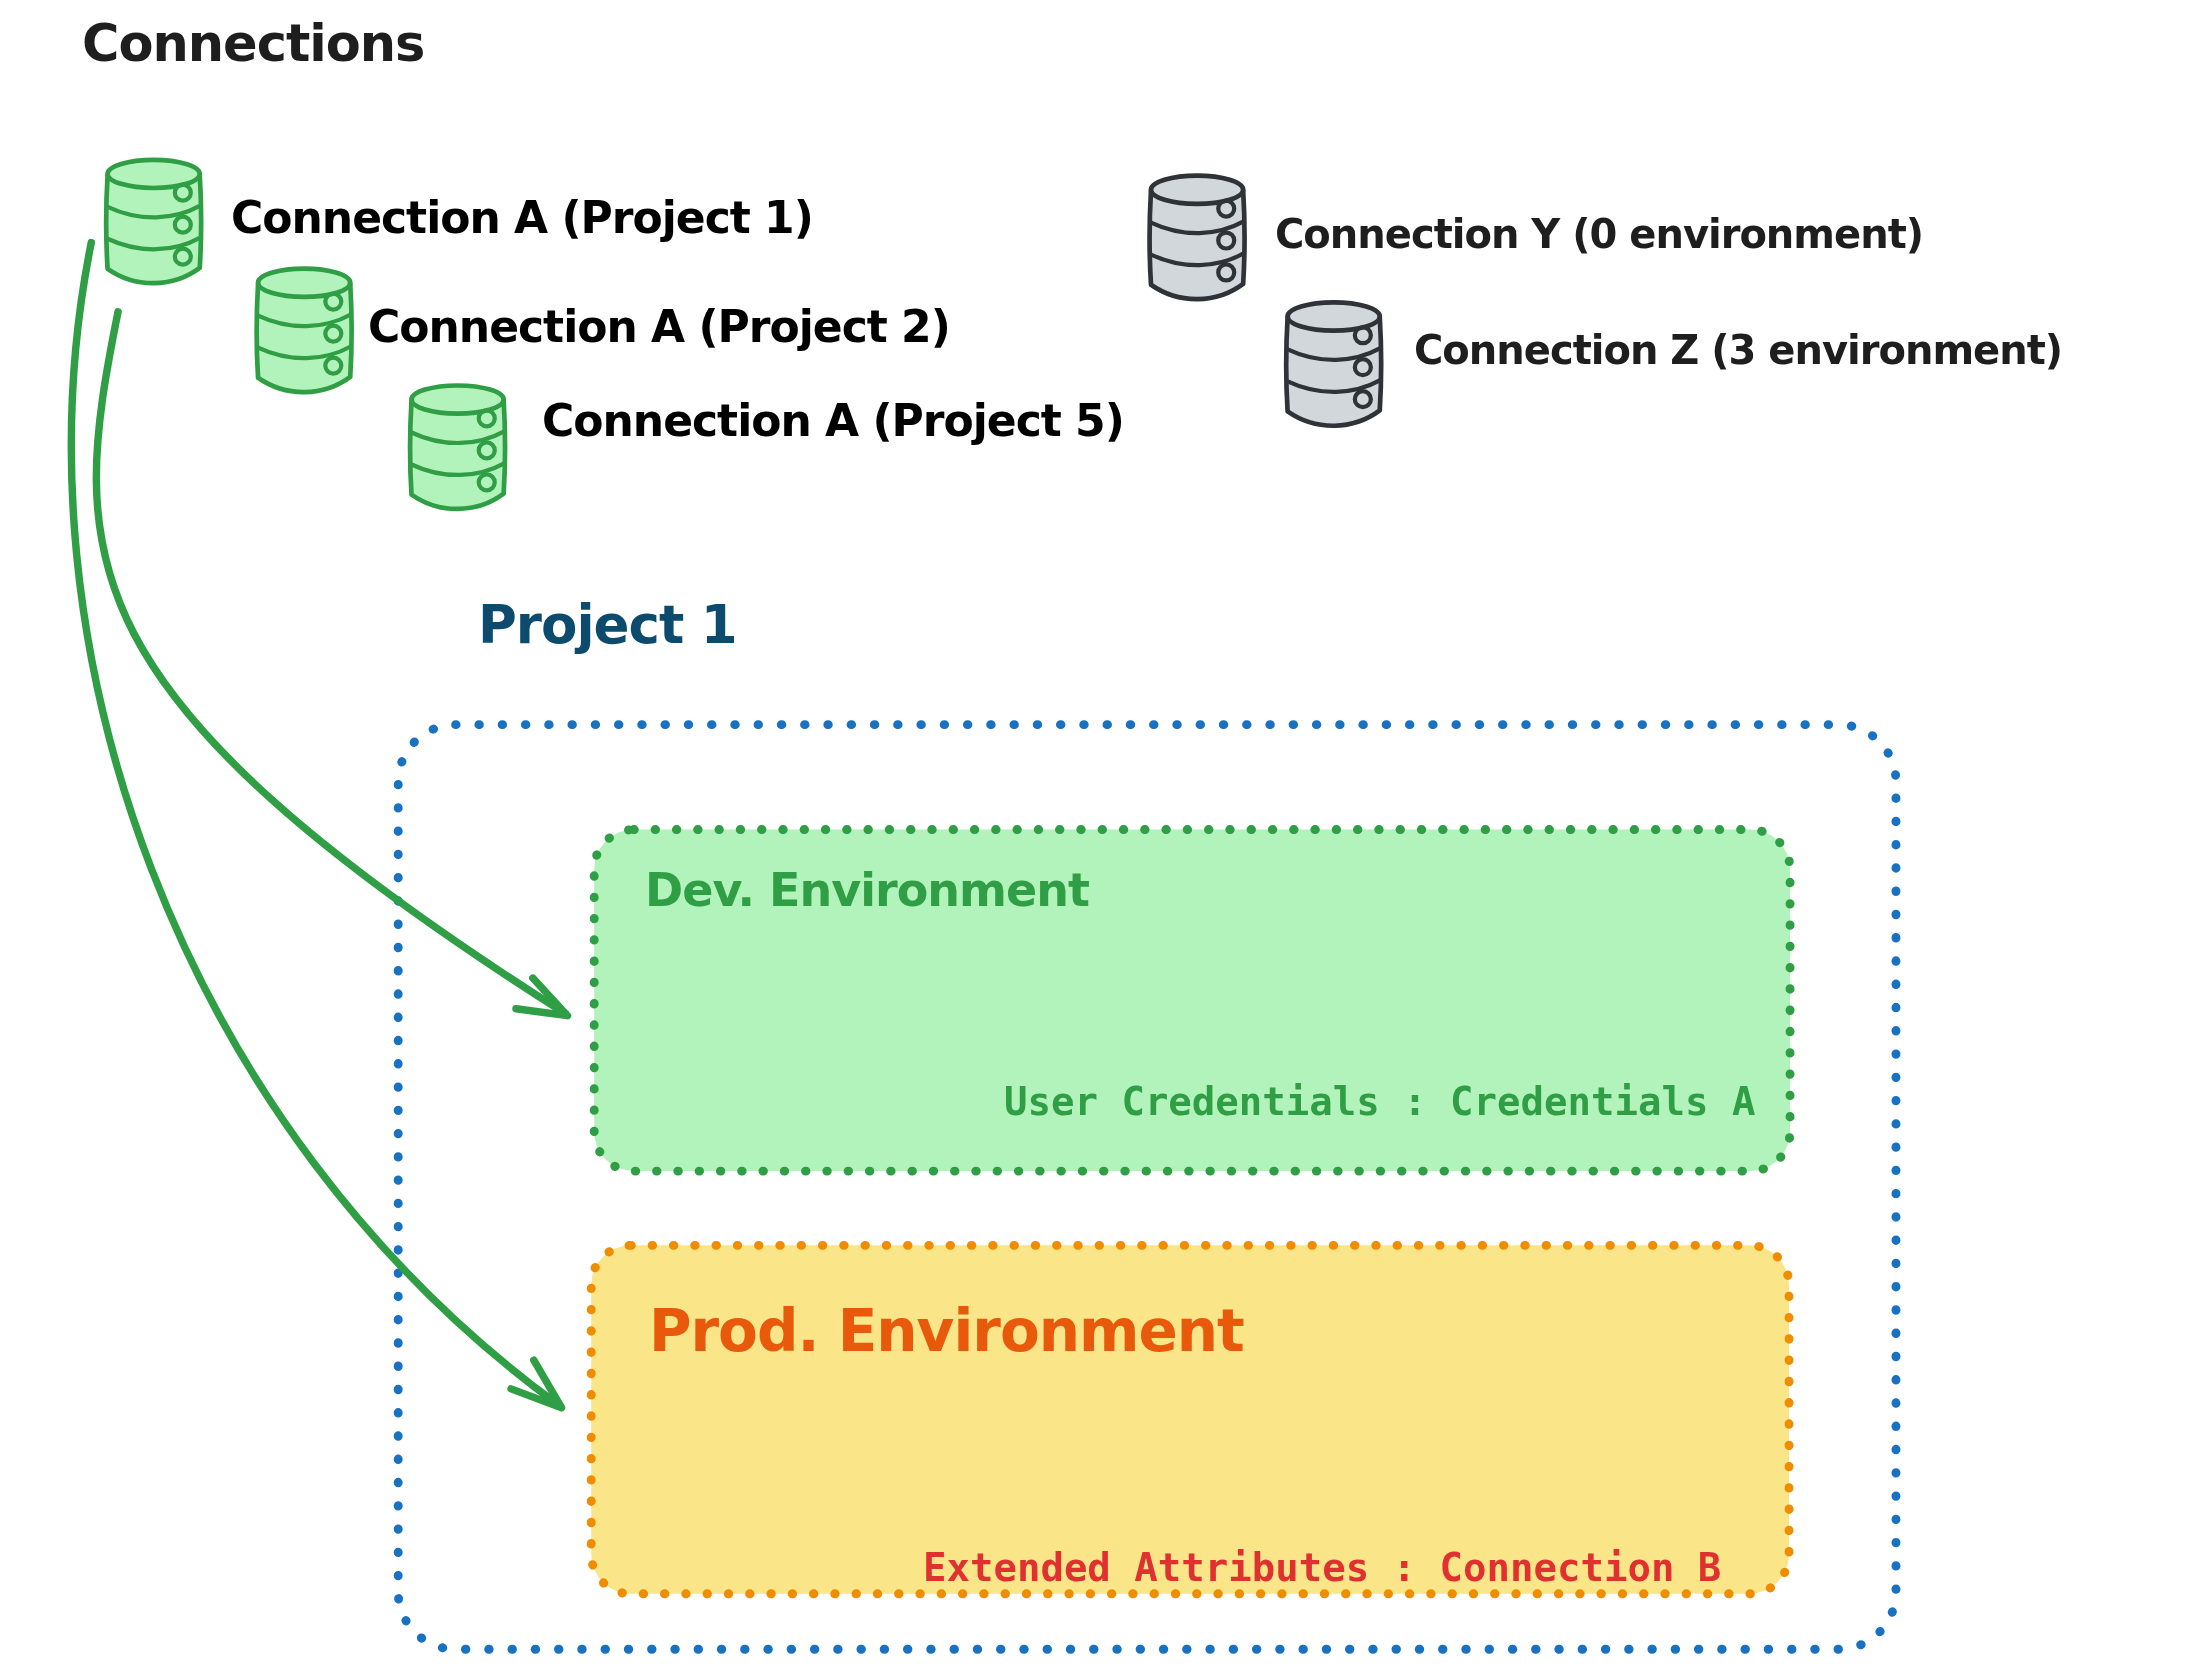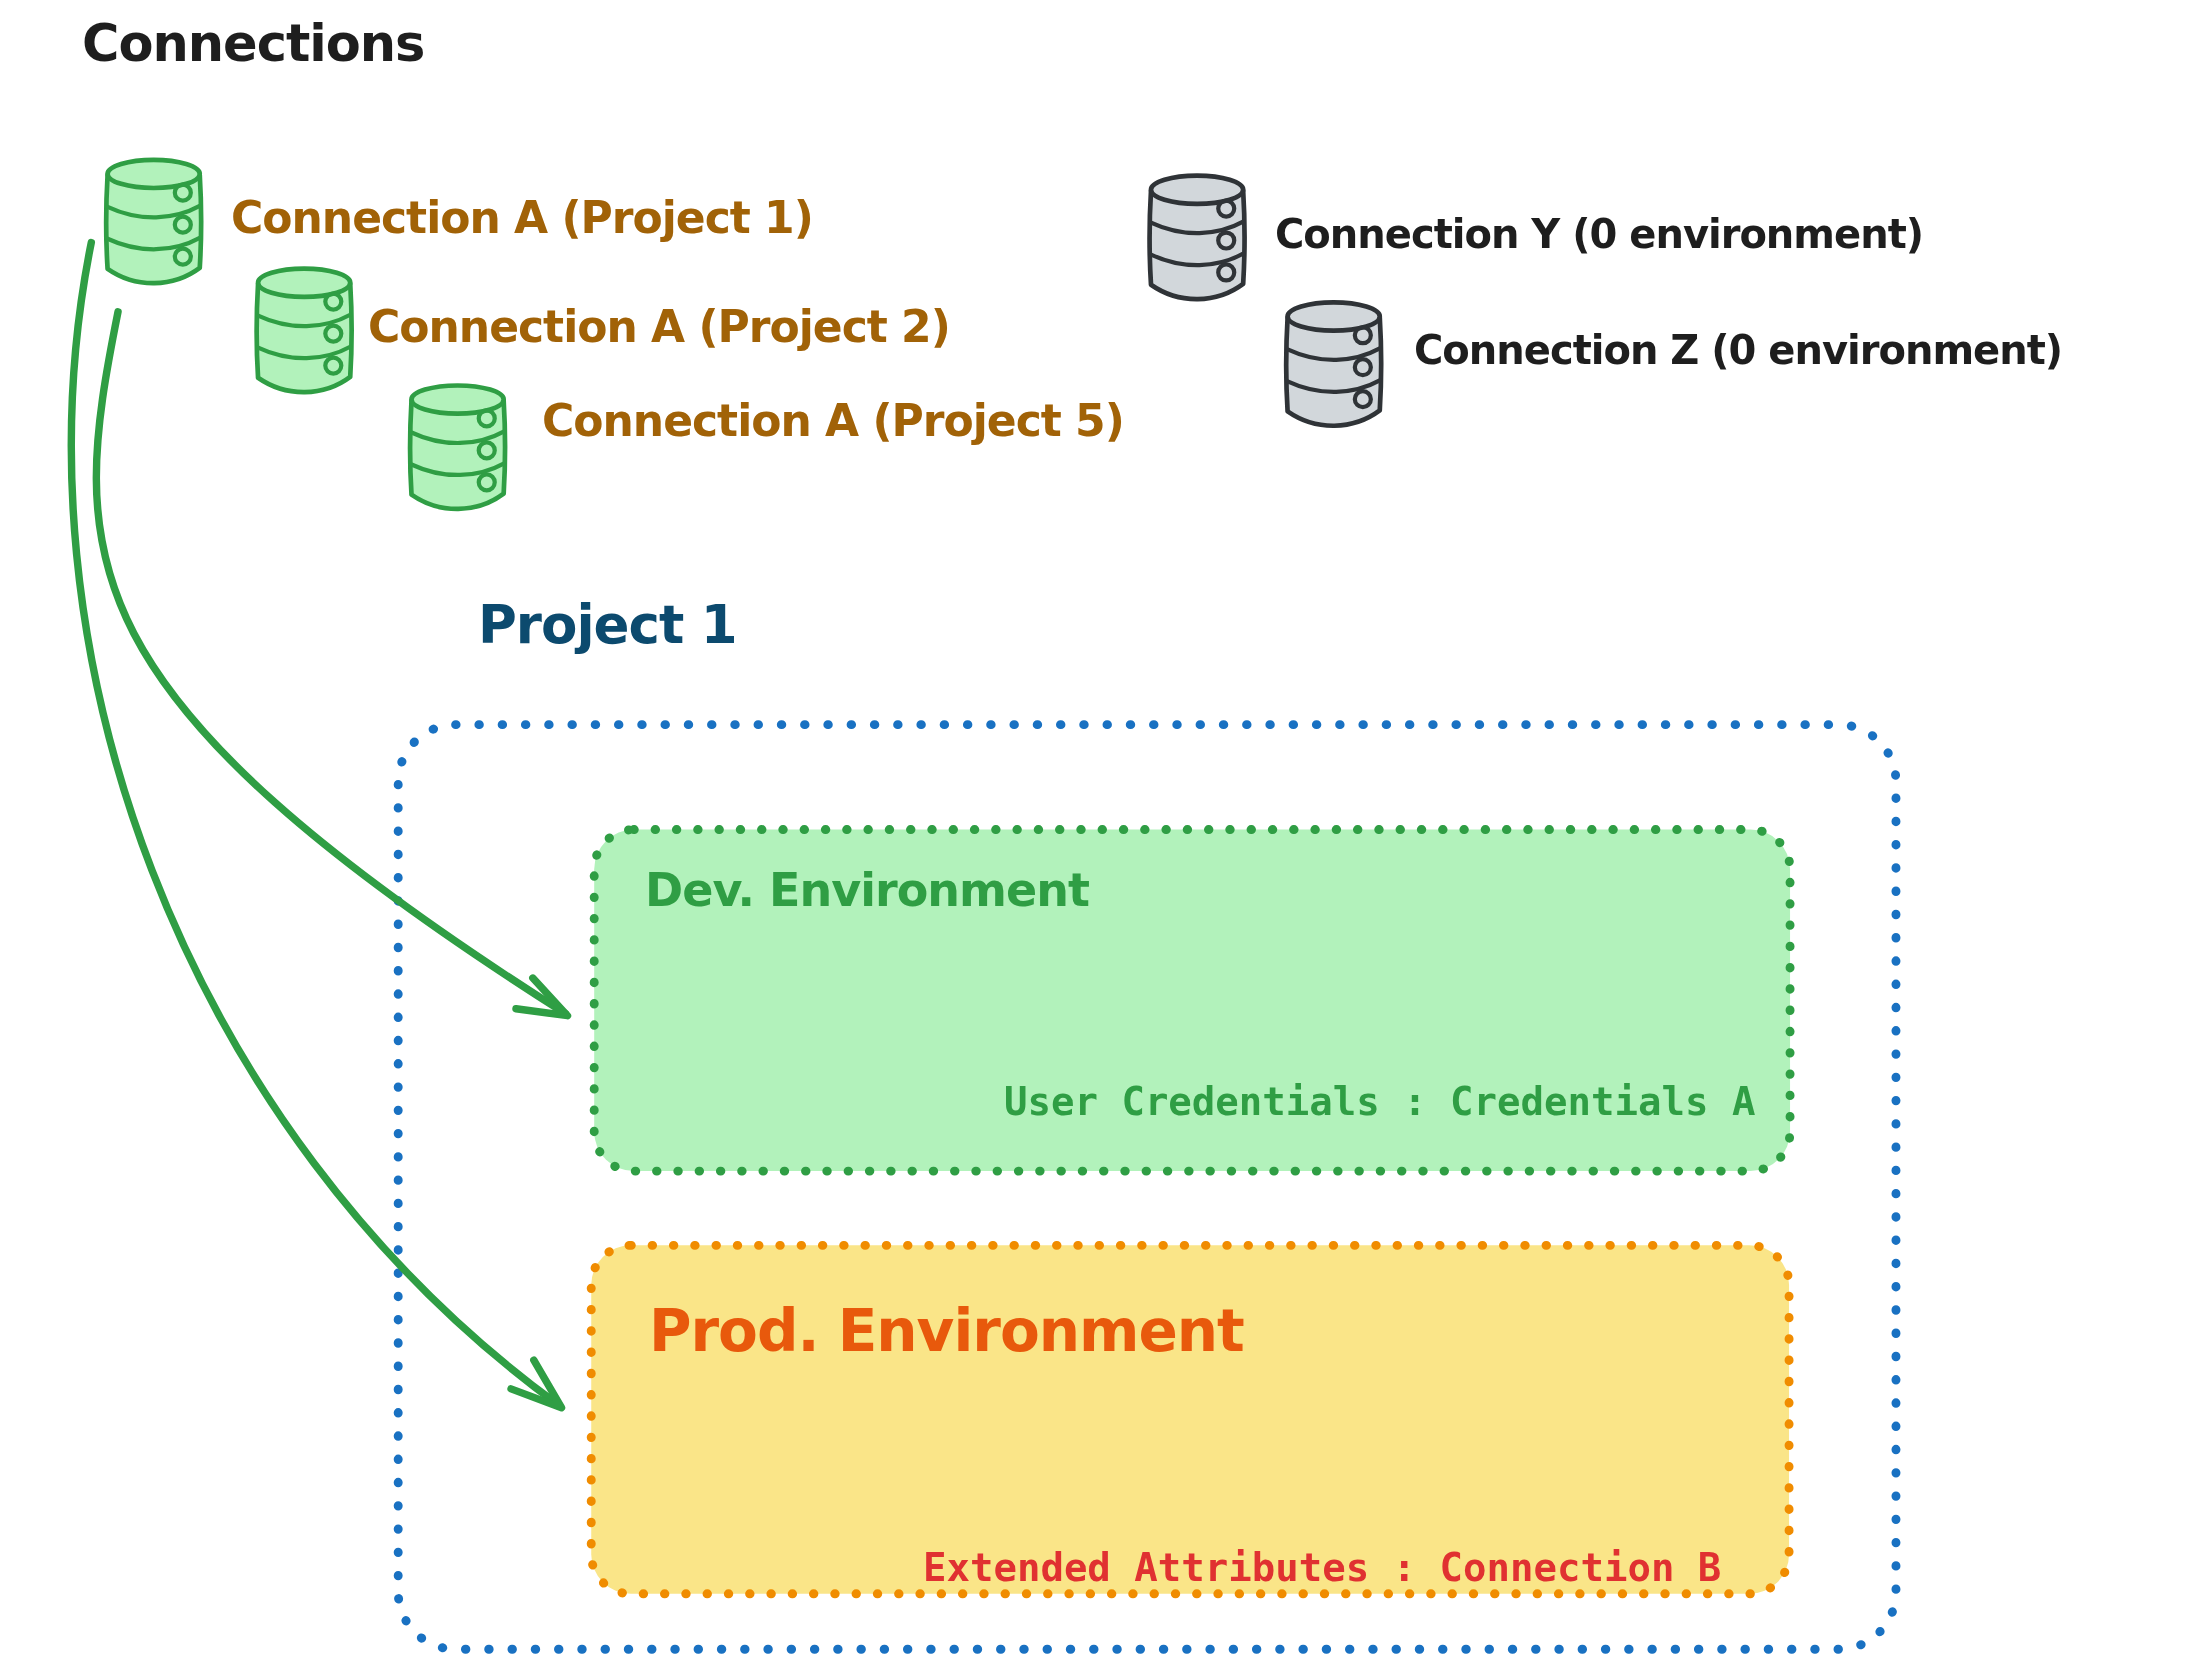--- a/index.html
+++ b/index.html
@@ -17,21 +17,21 @@
     letter-spacing:-1px;
     white-space:nowrap;
   }
   .mono{
     position:absolute;
     font-family:"DejaVu Sans Mono","Liberation Mono",monospace;
     font-weight:700;
     white-space:pre;
   }
   .title-main{ left:82px; top:14px; font-size:51px; color:#1e1e1e; }
-  .lbl-green{ color:#a16207; font-size:44px; line-height:51px; }
+  .lbl-green{ color:#000000; font-size:44px; line-height:51px; }
   .lbl-ink{ color:#1e1e1e; font-size:40px; line-height:50px; }
   .lbl-a1{ left:231px; top:192px; }
   .lbl-a2{ left:368px; top:301px; }
   .lbl-a3{ left:542px; top:395px; }
   .lbl-y{ left:1275px; top:209px; }
   .lbl-z{ left:1414px; top:325px; }
   .project-title{ left:478px; top:594px; font-size:53px; color:#0c4a6e; }
   .env-dev-name{ left:645px; top:863px; font-size:46px; color:#2f9e44; }
   .env-prod-name{ left:649px; top:1297px; font-size:58px; color:#e8590c; }
   .dev-line{ left:992px; top:1077px; font-size:39px; line-height:50px; color:#2f9e44;margin-left:12px; }
@@ -80,21 +80,21 @@
     <use href="#db-cyl" x="0" y="0" width="120" height="152" transform="translate(1290,294) scale(0.95)" style="--cfill:#d2d7db; --cstroke:#2f3337"></use>
   </svg>
 
   <div class="hand title-main">Connections</div>
 
   <div class="hand lbl-green lbl-a1">Connection A (Project 1)</div>
   <div class="hand lbl-green lbl-a2">Connection A (Project 2)</div>
   <div class="hand lbl-green lbl-a3">Connection A (Project 5)</div>
 
   <div class="hand lbl-ink lbl-y">Connection Y (0 environment)</div>
-  <div class="hand lbl-ink lbl-z">Connection Z (0 environment)</div>
+  <div class="hand lbl-ink lbl-z">Connection Z (3 environment)</div>
 
   <div class="hand project-title">Project 1</div>
 
   <div class="hand env-dev-name">Dev. Environment</div>
   <div class="mono dev-line">User Credentials : Credentials A</div>
 
   <div class="hand env-prod-name">Prod. Environment</div>
   <div class="mono prod-lines">
     <div>Extended Attributes : Connection B</div>
     

